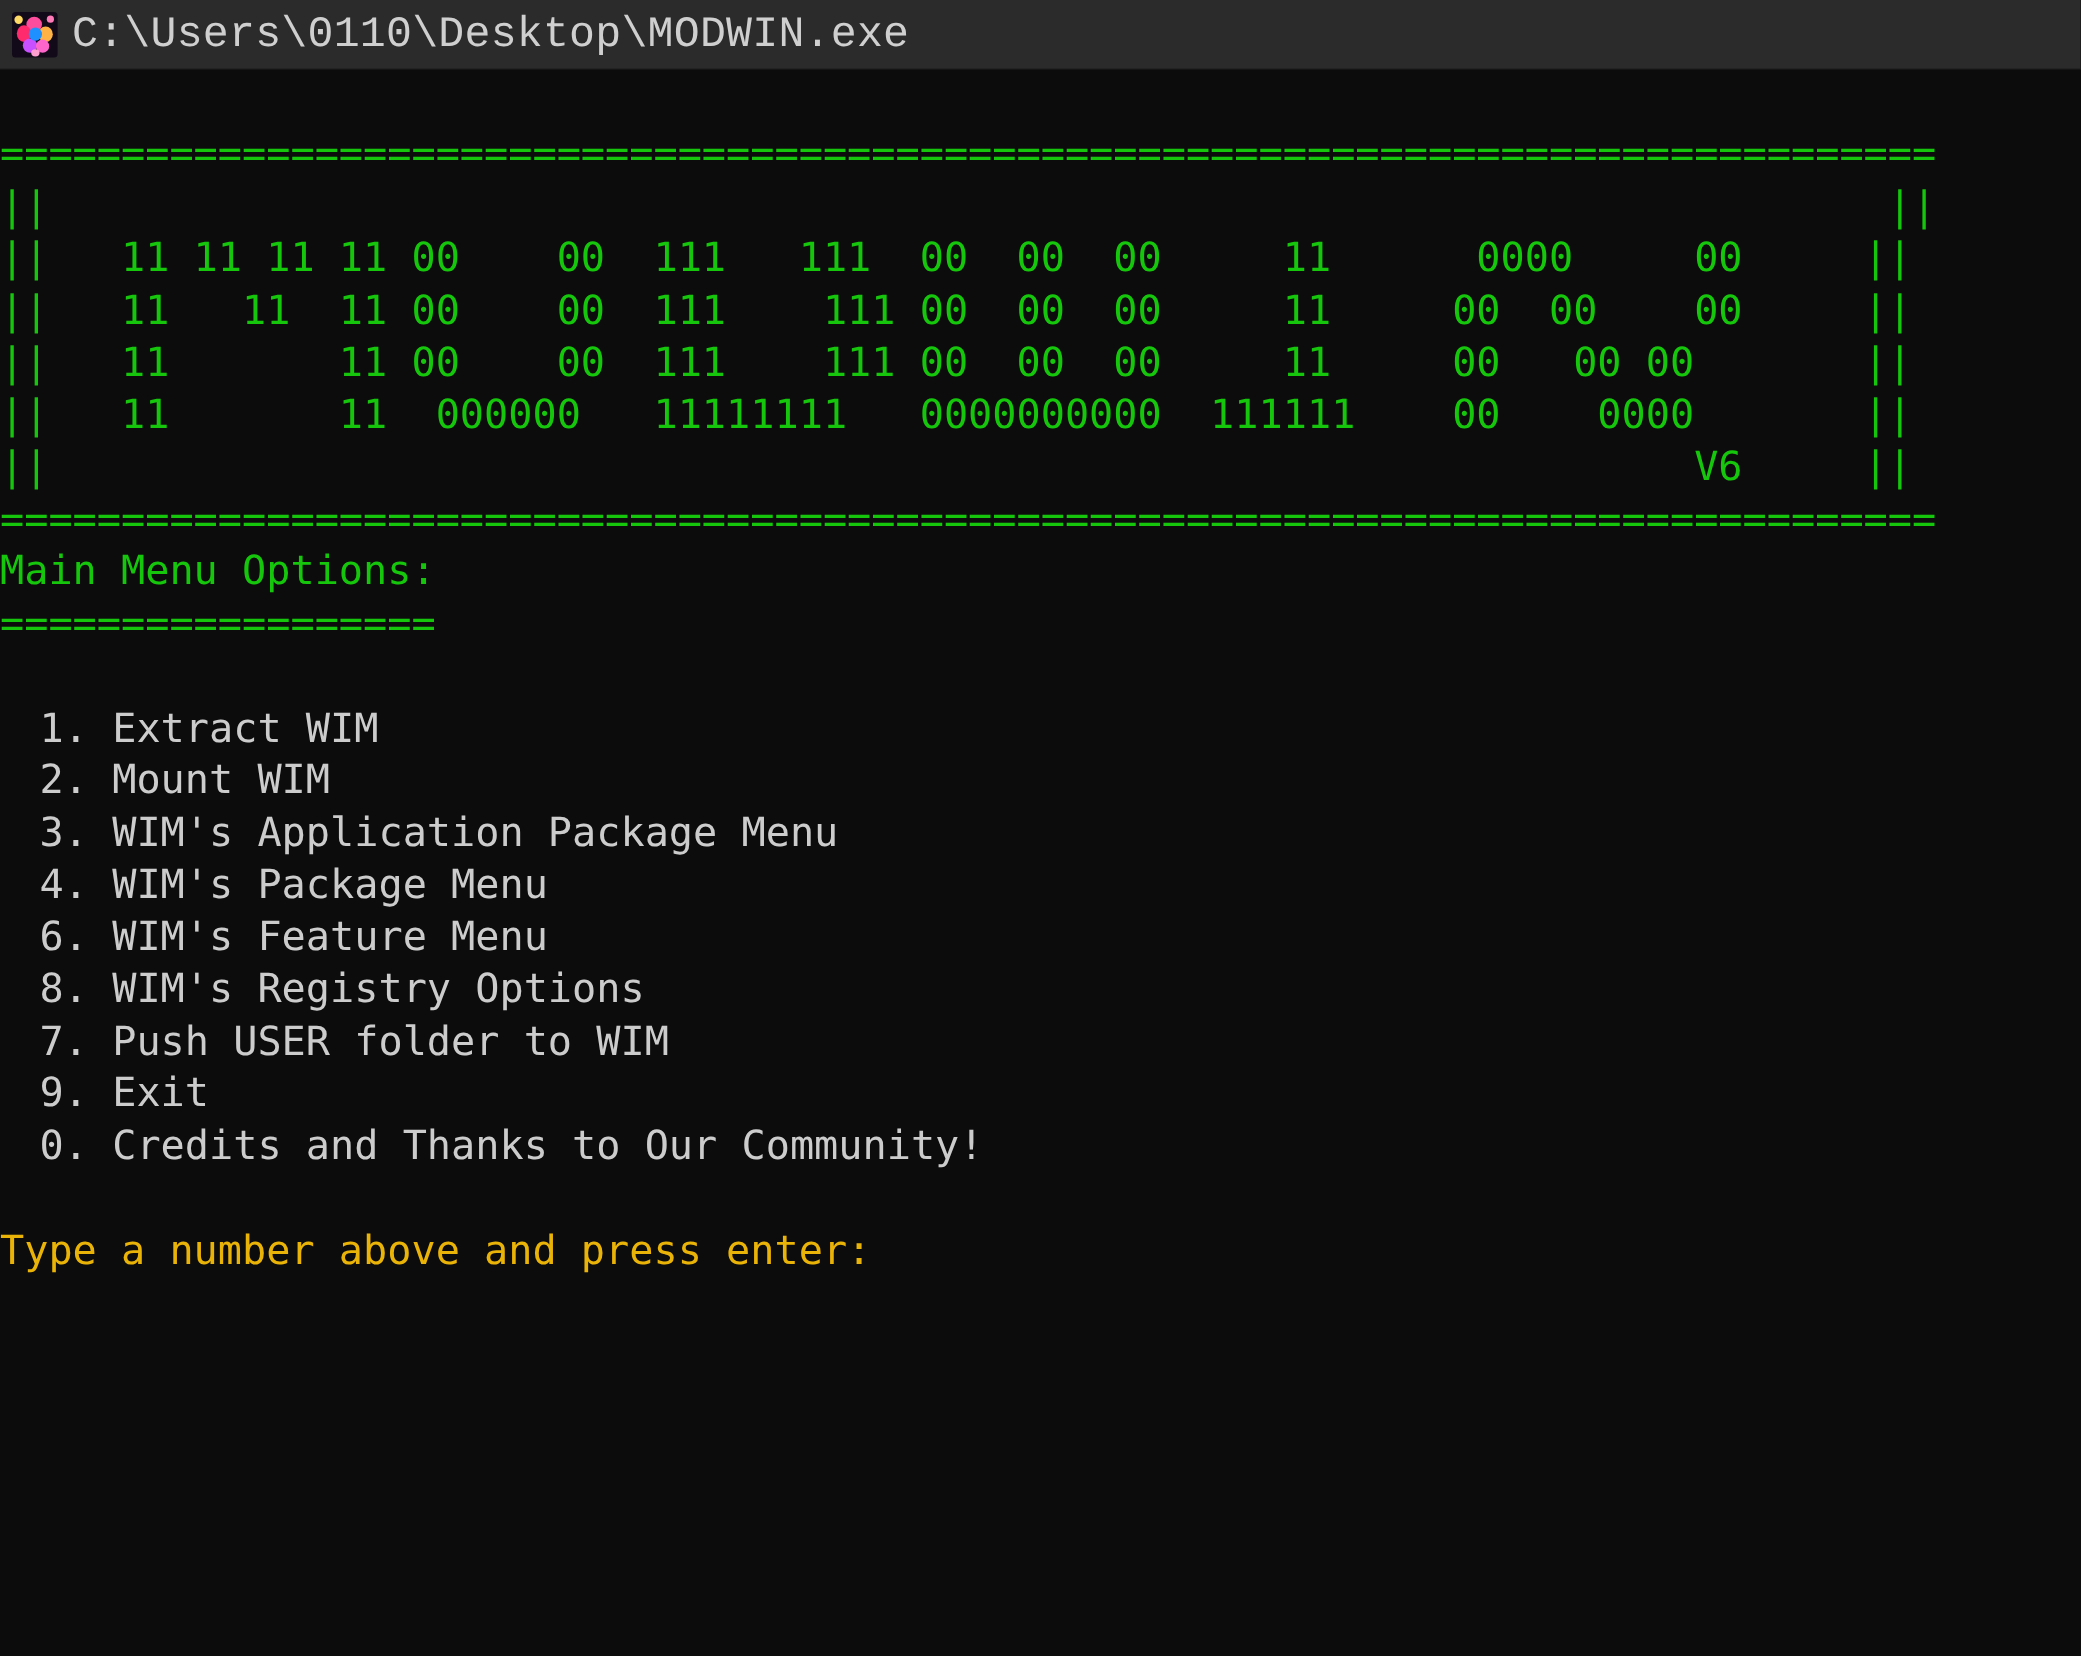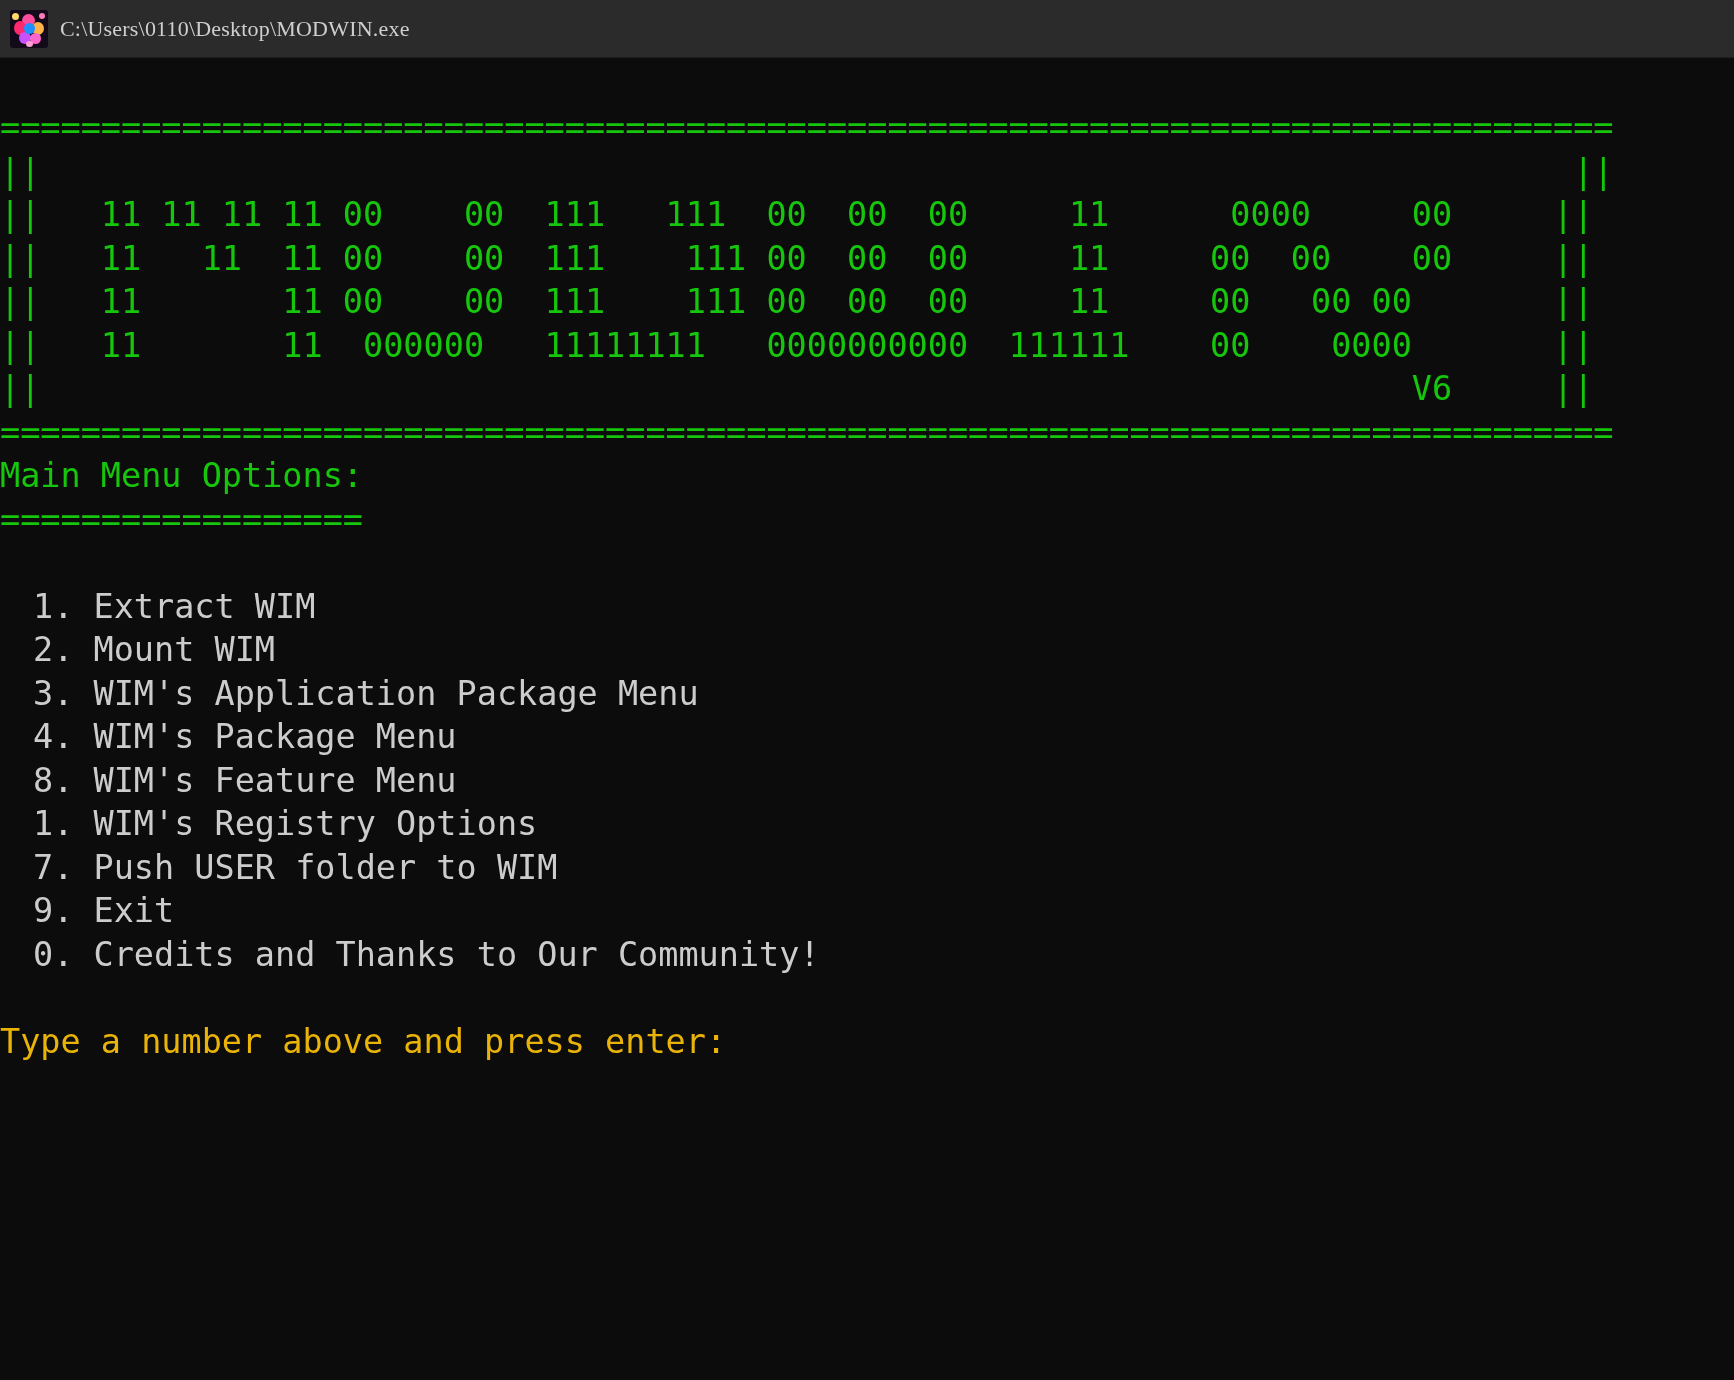--- a/index.html
+++ b/index.html
@@ -34,22 +34,22 @@
     overflow: hidden;
     margin-right: 12px;
   }
   #app-icon .blob {
     position: absolute;
     border-radius: 50%;
     filter: blur(0.4px);
   }
   #titlebar-text {
     color: #cfcfcf;
-    font-family: Liberation Serif, serif;
-    font-size: 22px;
+    font-family: Liberation Mono, monospace;
+    font-size: 36px;
     letter-spacing: 0.2px;
     white-space: nowrap;
   }
 
   
   #console {
     background: #0c0c0c;
     padding: 0;
     height: 1322px;
     box-sizing: border-box;
@@ -109,22 +109,22 @@
 
     <pre class="line heading">Main Menu Options:</pre>
     <pre class="line heading">==================</pre>
 
     <pre class="line blank"> </pre>
 
     <pre class="line menu">1. Extract WIM</pre>
     <pre class="line menu">2. Mount WIM</pre>
     <pre class="line menu">3. WIM's Application Package Menu</pre>
     <pre class="line menu">4. WIM's Package Menu</pre>
-    <pre class="line menu">8. WIM's Feature Menu</pre>
-    <pre class="line menu">1. WIM's Registry Options</pre>
+    <pre class="line menu">6. WIM's Feature Menu</pre>
+    <pre class="line menu">8. WIM's Registry Options</pre>
     <pre class="line menu">7. Push USER folder to WIM</pre>
     <pre class="line menu">9. Exit</pre>
     <pre class="line menu">0. Credits and Thanks to Our Community!</pre>
 
     <pre class="line blank"> </pre>
 
     <pre class="line prompt">Type a number above and press enter:</pre>
     <div id="cursor-area"></div>
 
   </div>

